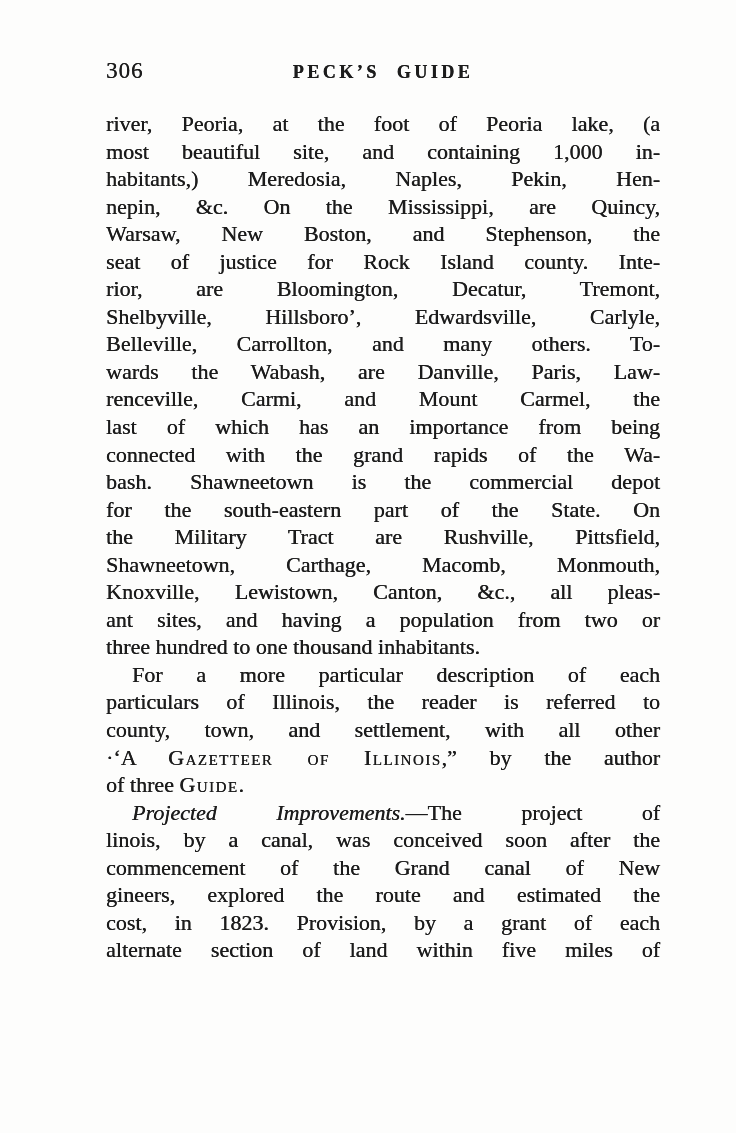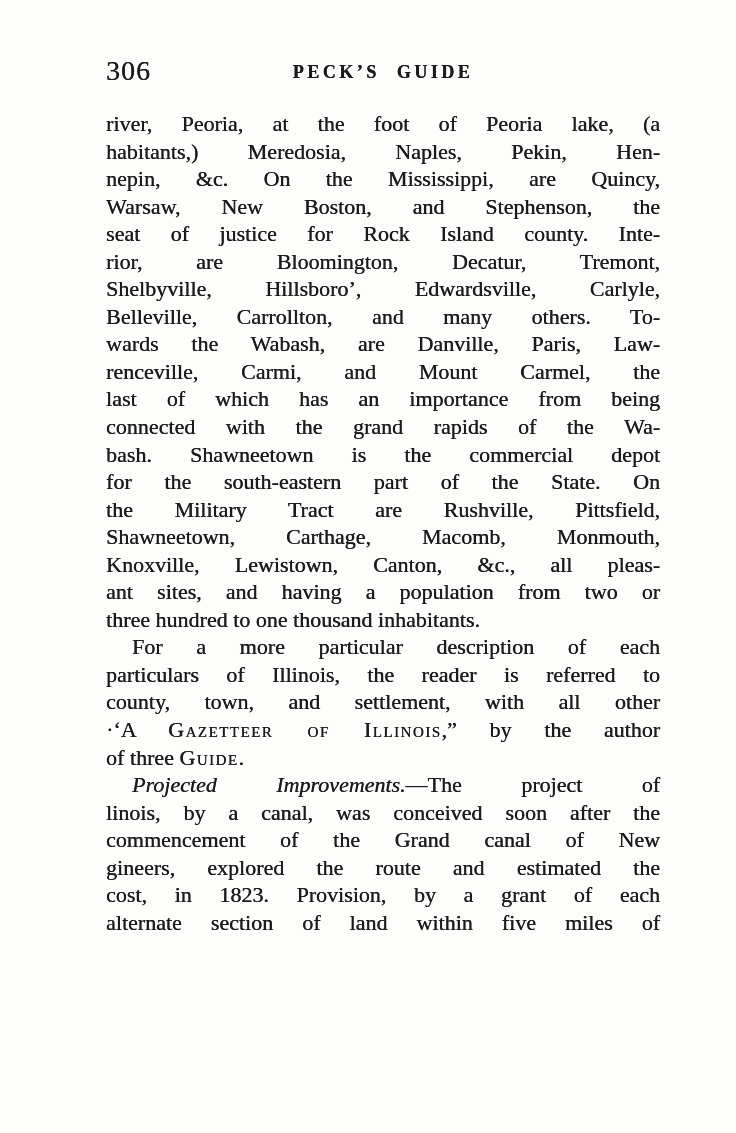--- a/index.html
+++ b/index.html
@@ -25,21 +25,21 @@
     background: var(--paper);
   }
   
   .page, .page * {
     text-shadow: 0.35px 0 0 currentColor;
   }
   .pgnum {
     position: absolute;
     left: 106px;
     top: 57px;
-    font-size: 28px;
+    font-size: 23px;
     line-height: 28px;
     letter-spacing: 1px;
   }
   .runtitle {
     position: absolute;
     left: 106px;
     top: 62px;
     width: 554px;
     text-align: center;
     font-size: 18px;
@@ -77,20 +77,21 @@
   }
 </style>
 </head>
 <body>
 
 <div class="page">
   <div class="pgnum">306</div>
   <div class="runtitle">PECK’S GUIDE</div>
   <div class="bodytext" id="bodytext">
       <div class="line"><span class="">river, Peoria, at the foot of Peoria lake, (a</span></div>
+      <div class="line"><span class="">most beautiful site, and containing 1,000 in-</span></div>
       <div class="line"><span class="">habitants,) Meredosia, Naples, Pekin, Hen-</span></div>
       <div class="line"><span class="">nepin, &amp;c. On the Mississippi, are Quincy,</span></div>
       <div class="line"><span class="">Warsaw, New Boston, and Stephenson, the</span></div>
       <div class="line"><span class="">seat of justice for Rock Island county. Inte-</span></div>
       <div class="line"><span class="">rior, are Bloomington, Decatur, Tremont,</span></div>
       <div class="line"><span class="">Shelbyville, Hillsboro’, Edwardsville, Carlyle,</span></div>
       <div class="line"><span class="">Belleville, Carrollton, and many others. To-</span></div>
       <div class="line"><span class="">wards the Wabash, are Danville, Paris, Law-</span></div>
       <div class="line"><span class="">renceville, Carmi, and Mount Carmel, the</span></div>
       <div class="line"><span class="">last of which has an importance from being</span></div>

